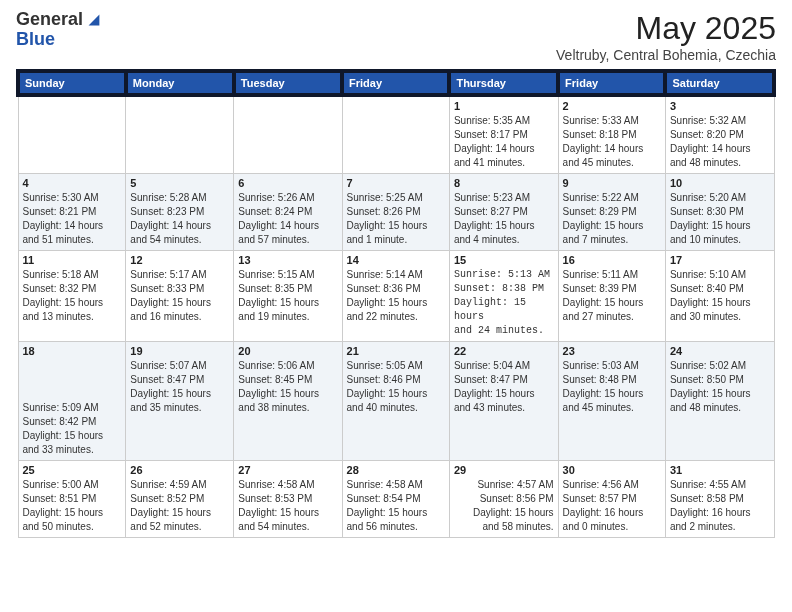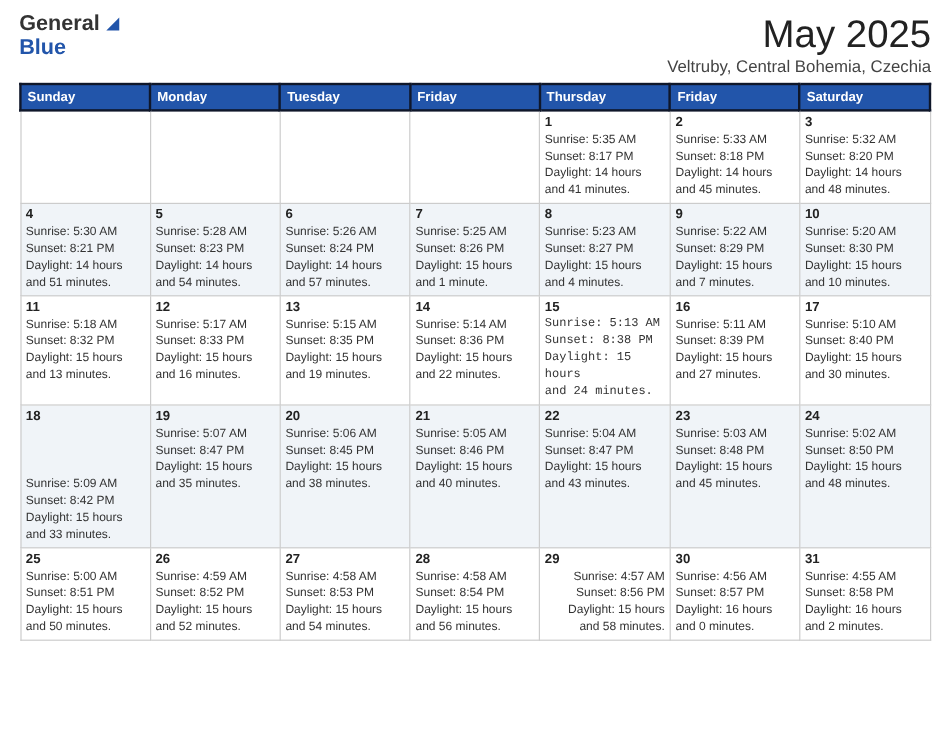--- a/index.html
+++ b/index.html
@@ -53,21 +53,21 @@
       border-collapse: collapse;
       font-size: 10px;
     }
     .calendar th {
       background: #2255aa;
       color: #fff;
       text-align: left;
       padding: 4px 5px;
       font-size: 11px;
       font-weight: bold;
-      border: 2px solid #0f172a;
+      border: 4px solid #0f172a;
     }
     .calendar td {
       vertical-align: top;
       border: 1px solid #ccc;
       padding: 3px 4px;
       width: 113px;
       min-height: 80px;
       background: #fff;
     }
     .calendar tr:nth-child(even) td {

